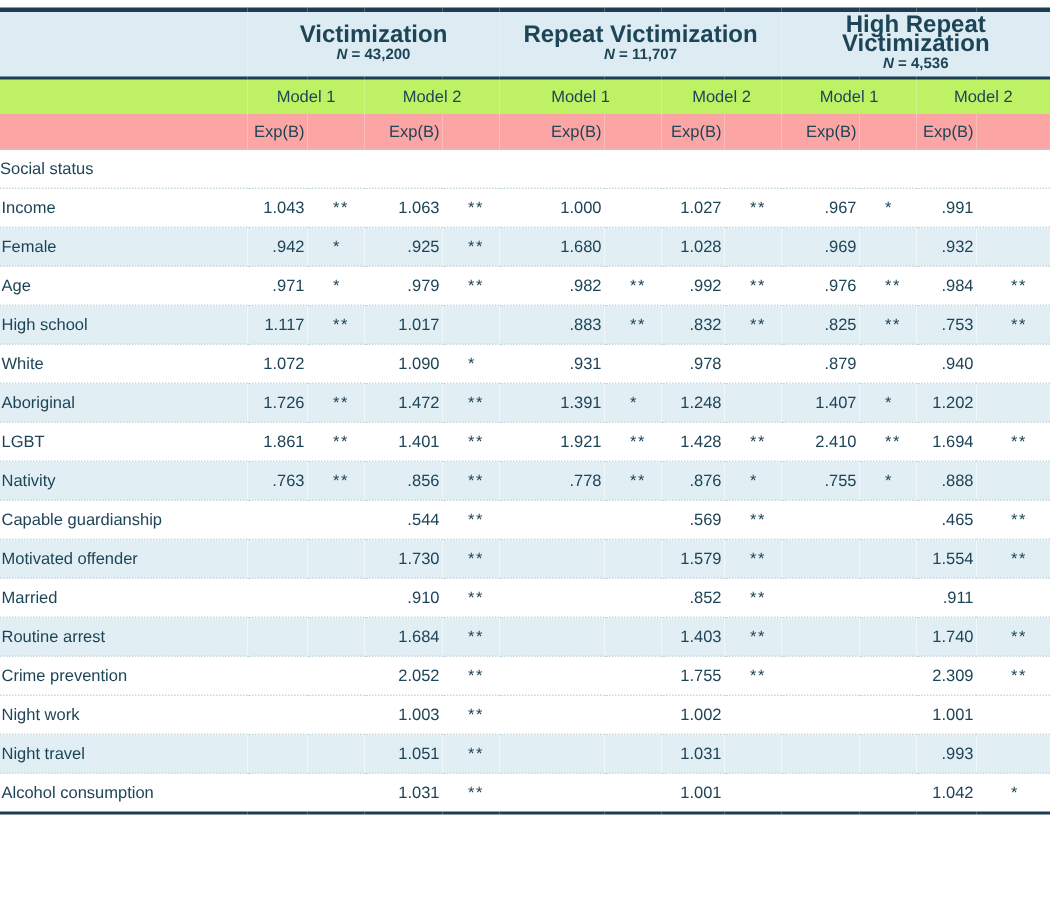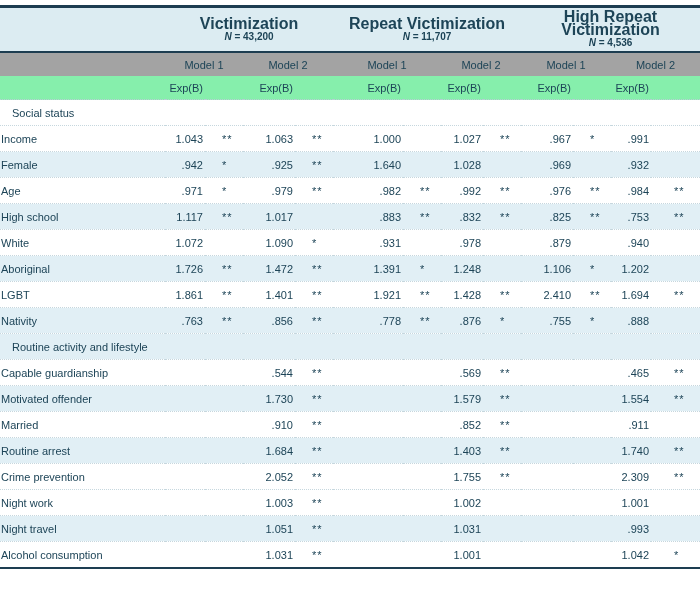--- a/index.html
+++ b/index.html
@@ -43,44 +43,44 @@
     color: #1d4457;
     line-height: 13px;
   }
   .g-n i { font-style: italic; }
   
   tr.model-row td {
     height: 21px;
     font-size: 11px;
     color: #1d4457;
     text-align: center;
-    background: #a3a3a3;
+    background: #bef264;
   }
   
   tr.stat-row td {
-    background: #86efac;
+    background: #fca5a5;
     height: 21px;
     font-size: 11px;
     color: #1d4457;
     border-bottom: 1px dotted #b9cdd7;
   }
   
   tbody td {
     height: 23px;
     font-size: 11px;
     color: #1d4457;
     vertical-align: middle;
     border-bottom: 1px dotted #c6d7de;
     background: #ffffff;
     overflow: hidden;
     white-space: nowrap;
   }
   tbody tr.shade td { background: #e1eff5; }
   tbody tr:last-child td { border-bottom: 2px solid #1d3d51; }
-  td.section-label { padding-left: 12px; }
+  td.section-label { padding-left: 0; }
   td.var-label { }
   td.val { text-align: right; padding-right: 2px; }
   td.star { padding-left: 17px; letter-spacing: 1px; }
   td.star:last-child { padding-left: 23px; }
 </style>
 </head>
 <body>
 
 <div class="sheet">
   <table class="results">
@@ -158,21 +158,21 @@
           <td class="star">*</td>
           <td class="val">.991</td>
           <td class="star"></td>
         </tr>
         <tr class="shade">
           <td class="var-label">Female</td>
           <td class="val">.942</td>
           <td class="star">*</td>
           <td class="val">.925</td>
           <td class="star">**</td>
-          <td class="val">1.640</td>
+          <td class="val">1.680</td>
           <td class="star"></td>
           <td class="val">1.028</td>
           <td class="star"></td>
           <td class="val">.969</td>
           <td class="star"></td>
           <td class="val">.932</td>
           <td class="star"></td>
         </tr>
         <tr>
           <td class="var-label">Age</td>
@@ -222,21 +222,21 @@
         <tr class="shade">
           <td class="var-label">Aboriginal</td>
           <td class="val">1.726</td>
           <td class="star">**</td>
           <td class="val">1.472</td>
           <td class="star">**</td>
           <td class="val">1.391</td>
           <td class="star">*</td>
           <td class="val">1.248</td>
           <td class="star"></td>
-          <td class="val">1.106</td>
+          <td class="val">1.407</td>
           <td class="star">*</td>
           <td class="val">1.202</td>
           <td class="star"></td>
         </tr>
         <tr>
           <td class="var-label">LGBT</td>
           <td class="val">1.861</td>
           <td class="star">**</td>
           <td class="val">1.401</td>
           <td class="star">**</td>
@@ -256,23 +256,20 @@
           <td class="val">.856</td>
           <td class="star">**</td>
           <td class="val">.778</td>
           <td class="star">**</td>
           <td class="val">.876</td>
           <td class="star">*</td>
           <td class="val">.755</td>
           <td class="star">*</td>
           <td class="val">.888</td>
           <td class="star"></td>
-        </tr>
-        <tr class="shade">
-          <td colspan="13" class="section-label">Routine activity and lifestyle</td>
         </tr>
         <tr>
           <td class="var-label">Capable guardianship</td>
           <td class="val"></td>
           <td class="star"></td>
           <td class="val">.544</td>
           <td class="star">**</td>
           <td class="val"></td>
           <td class="star"></td>
           <td class="val">.569</td>

